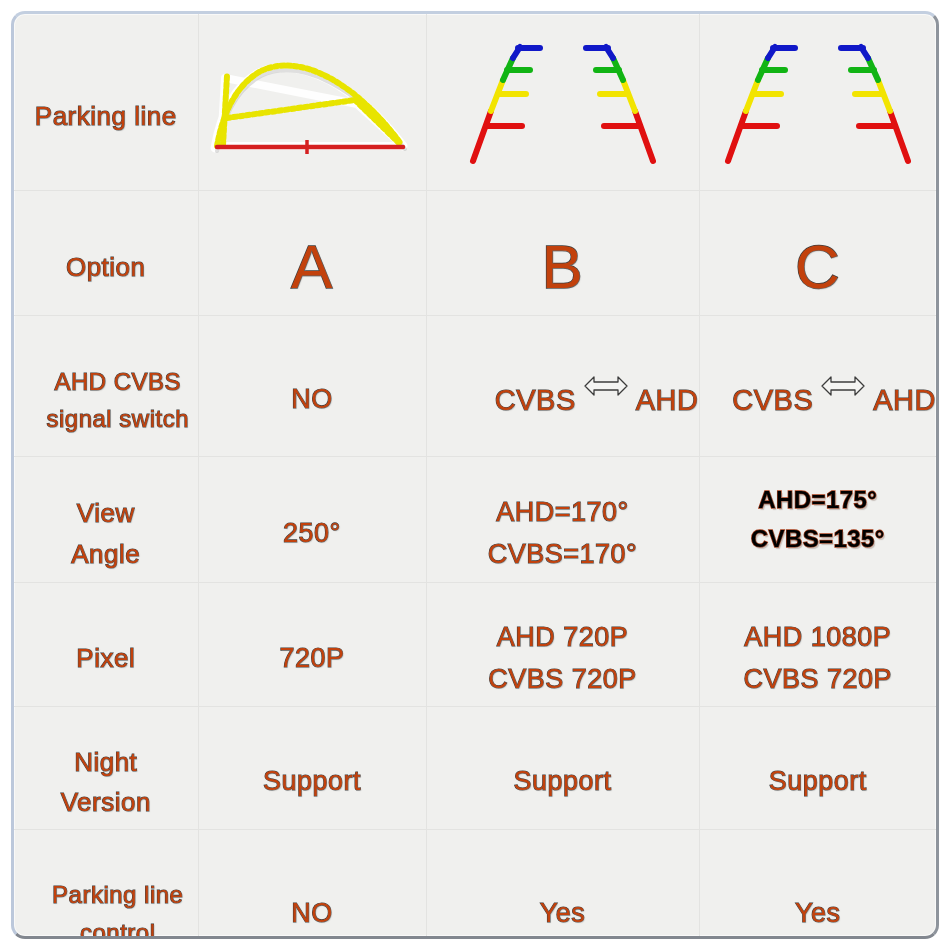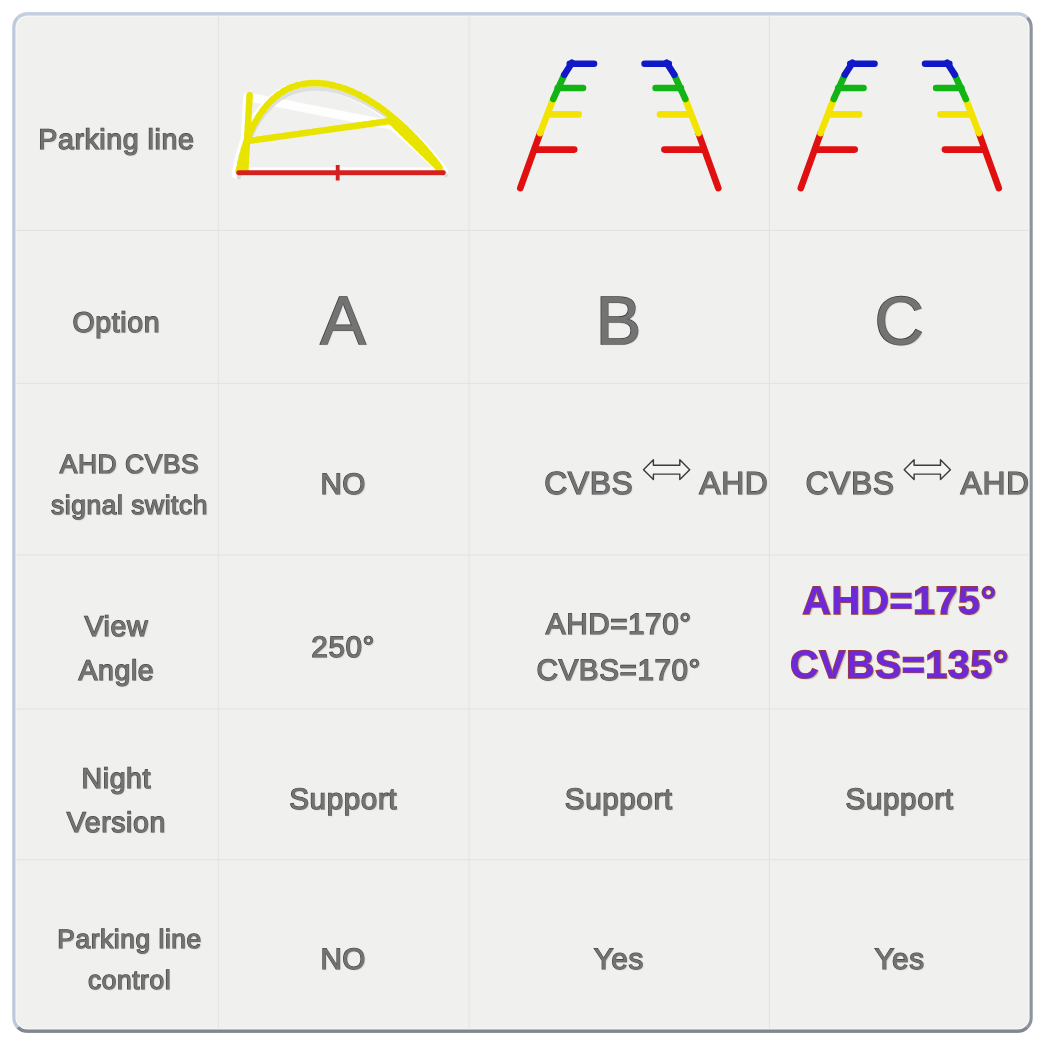--- a/index.html
+++ b/index.html
@@ -58,43 +58,43 @@
   tr.r-parkline td { height: 176px; }
   tr.r-option   td { height: 103px; }
   tr.r-signal   td { height: 140px; }
   tr.r-view     td { height: 125px; }
   tr.r-pixel    td { height: 123px; }
   tr.r-night    td { height: 122px; }
   tr.r-control  td { height: 139px; }
 
   
   .hollow {
-    color: #737373;
+    color: #c2410c;
     -webkit-text-stroke: 1.1px #3c3c3c;
     paint-order: stroke fill;
     text-shadow: 1px 1px 1px rgba(150,150,150,0.45);
     letter-spacing: 0.5px;
     line-height: 1.55;
     white-space: pre-line;
     display: block;
     margin-top: 28px;
   }
   .hollow.lbl  { font-size: 26px; }
   .hollow.val  { font-size: 27px; }
   .hollow.sig  { font-size: 29px; }
   .hollow.big  { font-size: 62px; -webkit-text-stroke: 1.4px #3c3c3c; }
   .hollow.lbl-sm { font-size: 24px; padding-left: 24px; }
 
   
   .hot {
-    color: #6d28d9;
+    color: #000000;
     -webkit-text-stroke: 1.3px #a63e1c;
     paint-order: stroke fill;
     text-shadow: 1.5px 1.5px 1px rgba(140,120,110,0.4);
-    font-size: 36px;
+    font-size: 24px;
     font-weight: bold;
     letter-spacing: 0.4px;
     line-height: 1.6;
     white-space: pre-line;
     display: block;
   }
 
   
   .sig-row {
     display: flex;
@@ -275,20 +275,36 @@
         <td>
           <span class="hollow val">AHD=170°
 CVBS=170°</span>
         </td>
         <td class="last-col">
           <span class="hot">AHD=175°
 CVBS=135°</span>
         </td>
       </tr>
 
+      <tr class="r-pixel">
+        <td>
+          <span class="hollow lbl">Pixel</span>
+        </td>
+        <td>
+          <span class="hollow val">720P</span>
+        </td>
+        <td>
+          <span class="hollow val">AHD 720P
+CVBS 720P</span>
+        </td>
+        <td class="last-col">
+          <span class="hollow val">AHD 1080P
+CVBS 720P</span>
+        </td>
+      </tr>
 
       <tr class="r-night">
         <td>
           <span class="hollow lbl">Night
 Version</span>
         </td>
         <td>
           <span class="hollow val">Support</span>
         </td>
         <td>

